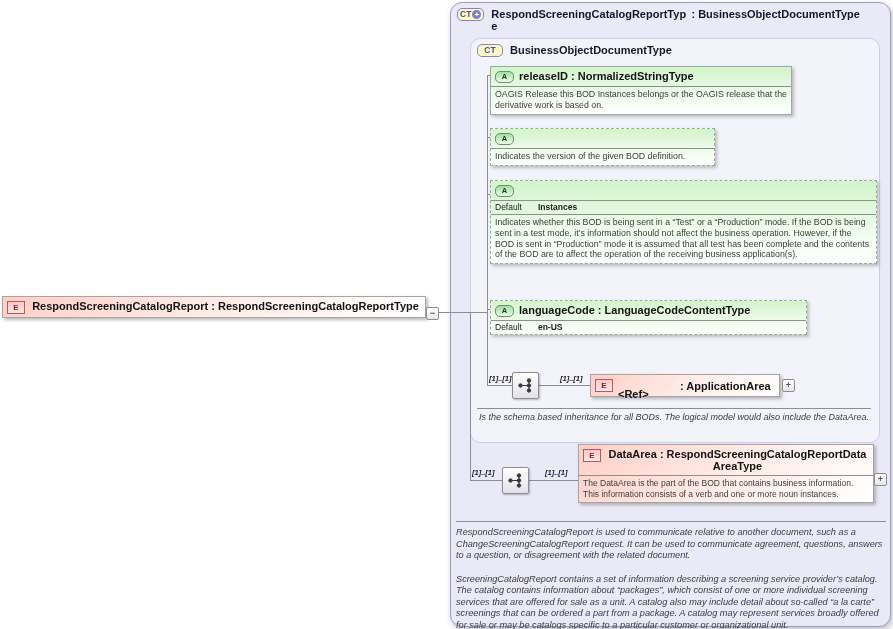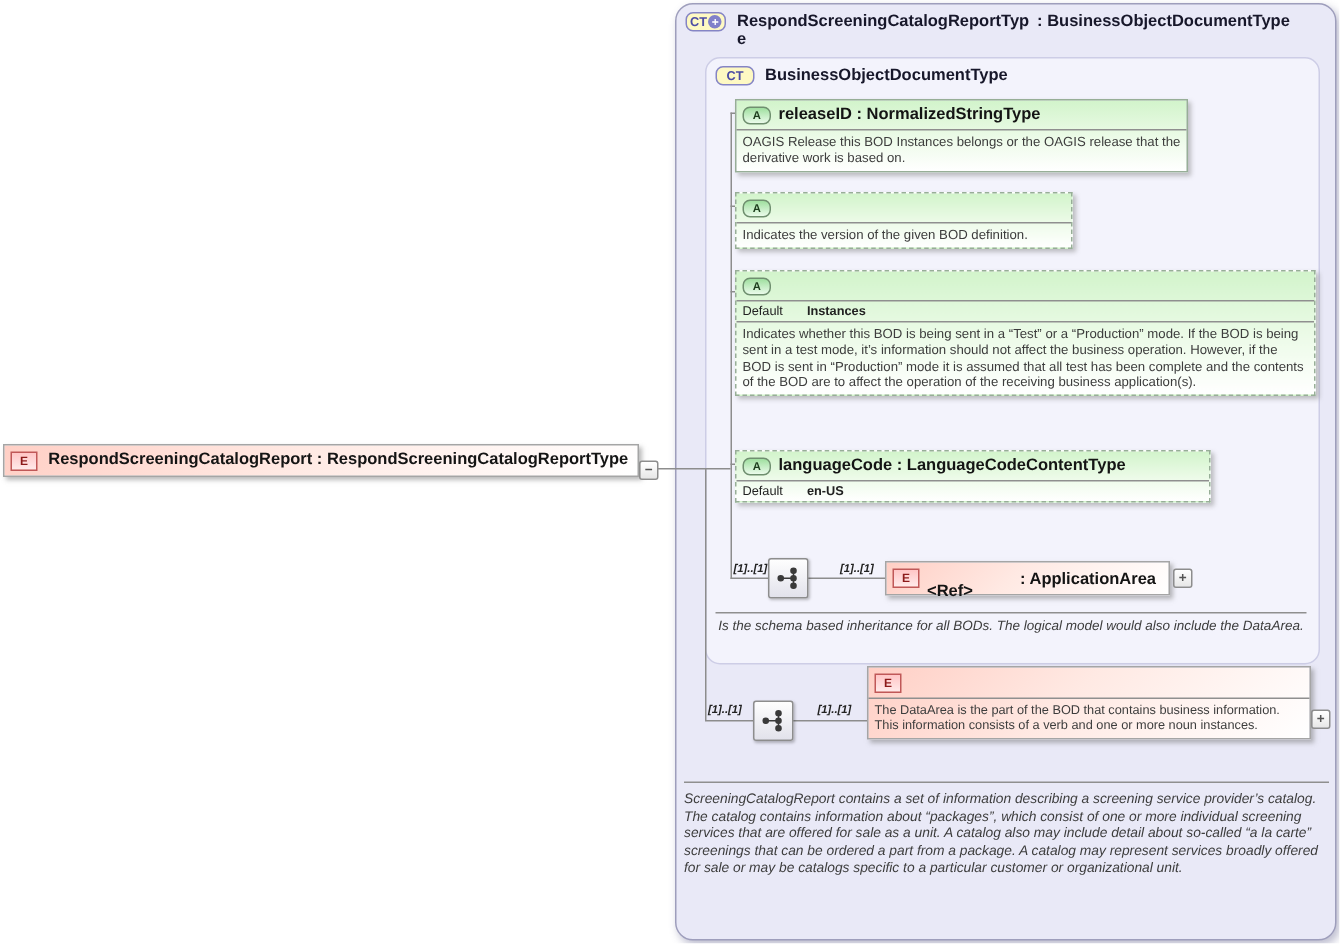--- a/index.html
+++ b/index.html
@@ -186,22 +186,24 @@
         <circle cx="12" cy="3.5" r="1.7"></circle>
         <circle cx="12" cy="8.5" r="1.7"></circle>
         <circle cx="12" cy="13.5" r="1.7"></circle>
       </g>
     </svg>
   </div>
   <span class="card" style="left:545px;top:468px;">[1]..[1]</span>
   <div class="box-el abs" style="left:578px;top:444px;width:294px;">
     <div class="hdr center">
       <span class="ic-e">E</span>
+      <span class="hdr-text"><span>DataArea</span><span class="sep"> : </span><span>RespondScreeningCatalogReportDataAreaType</span></span>
     </div>
     <div class="docrow" style="font-size:8.5px;line-height:10.5px;">The DataArea is the part of the BOD that contains business information. This information consists of a verb and one or more noun instances.</div>
   </div>
   <div class="toggle" style="left:874px;top:473px;">+</div>
 
   <div class="botdocs abs" style="left:456px;top:521px;width:430px;">
+    <p>RespondScreeningCatalogReport is used to communicate relative to another document, such as a ChangeScreeningCatalogReport request. It can be used to communicate agreement, questions, answers to a question, or disagreement with the related document.</p>
     <p>ScreeningCatalogReport contains a set of information describing a screening service provider’s catalog. The catalog contains information about “packages”, which consist of one or more individual screening services that are offered for sale as a unit. A catalog also may include detail about so-called “a la carte” screenings that can be ordered a part from a package. A catalog may represent services broadly offered for sale or may be catalogs specific to a particular customer or organizational unit.</p>
   </div>
 
 </div>
 
 </body></html>

